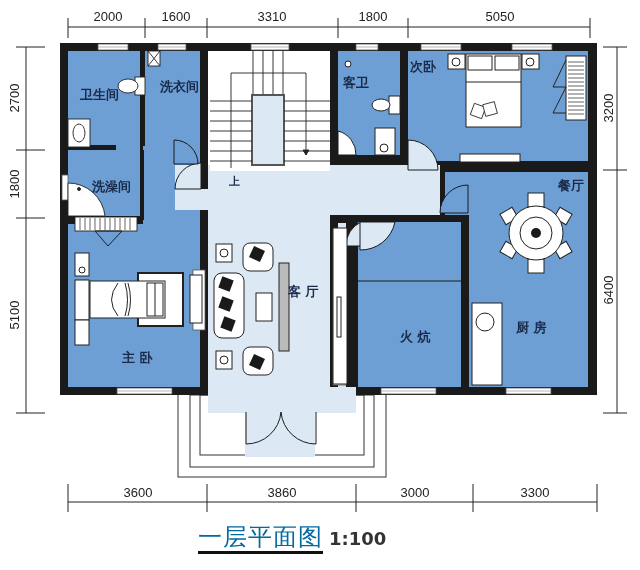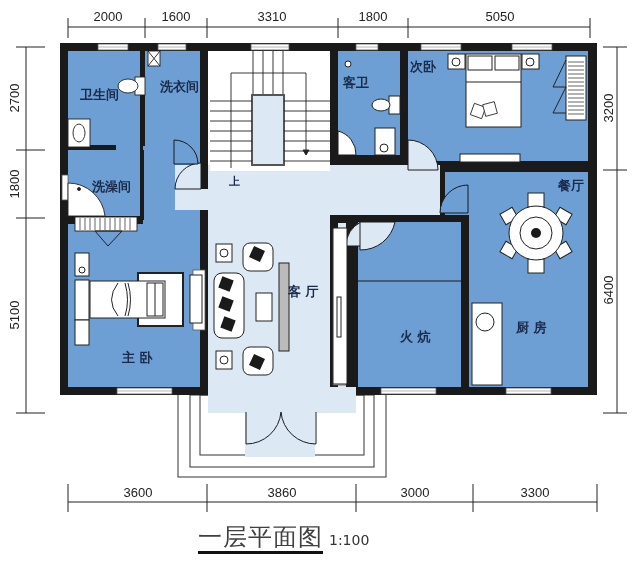--- a/index.html
+++ b/index.html
@@ -2,24 +2,24 @@
 <html><head>
   <meta charset="utf-8">
   <style>
     html, body { margin: 0; padding: 0; background: #ffffff; }
     body { width: 640px; height: 570px; position: relative; overflow: hidden;
            font-family: "DejaVu Sans", sans-serif; }
     #plan { position: absolute; left: 0; top: 0; }
     .dim-text { font-family: "Liberation Sans", "DejaVu Sans", sans-serif; font-size: 13px; fill: #222; }
     .room-label { font-family: "DejaVu Serif", serif; font-size: 13px; fill: #1a2a4a; font-weight: bold; }
     .title-wrap { position: absolute; left: 198px; top: 521px; white-space: nowrap; }
-    .title-main { font-family: "DejaVu Serif", serif; font-size: 24px; color: #404040;
+    .title-main { font-family: "DejaVu Serif", serif; font-size: 24px; color: #0369a1;
                   border-bottom: 3px solid #111; padding-bottom: 0px; letter-spacing: 1px; }
-    .title-scale { font-family: "DejaVu Sans", sans-serif; font-size: 14px; color: #333;
-                   margin-left: 6px; font-weight: 400; }
+    .title-scale { font-family: "DejaVu Sans", sans-serif; font-size: 18px; color: #333;
+                   margin-left: 6px; font-weight: 700; }
   </style>
 </head>
 <body>
 
 <svg id="plan" width="640" height="570" viewBox="0 0 640 570" xmlns="http://www.w3.org/2000/svg">
 
   <g stroke="#222" stroke-width="1">
     <line x1="68" y1="27" x2="590" y2="27"></line>
     <line x1="68" y1="18" x2="68" y2="38"></line>
     <line x1="145" y1="18" x2="145" y2="38"></line>

